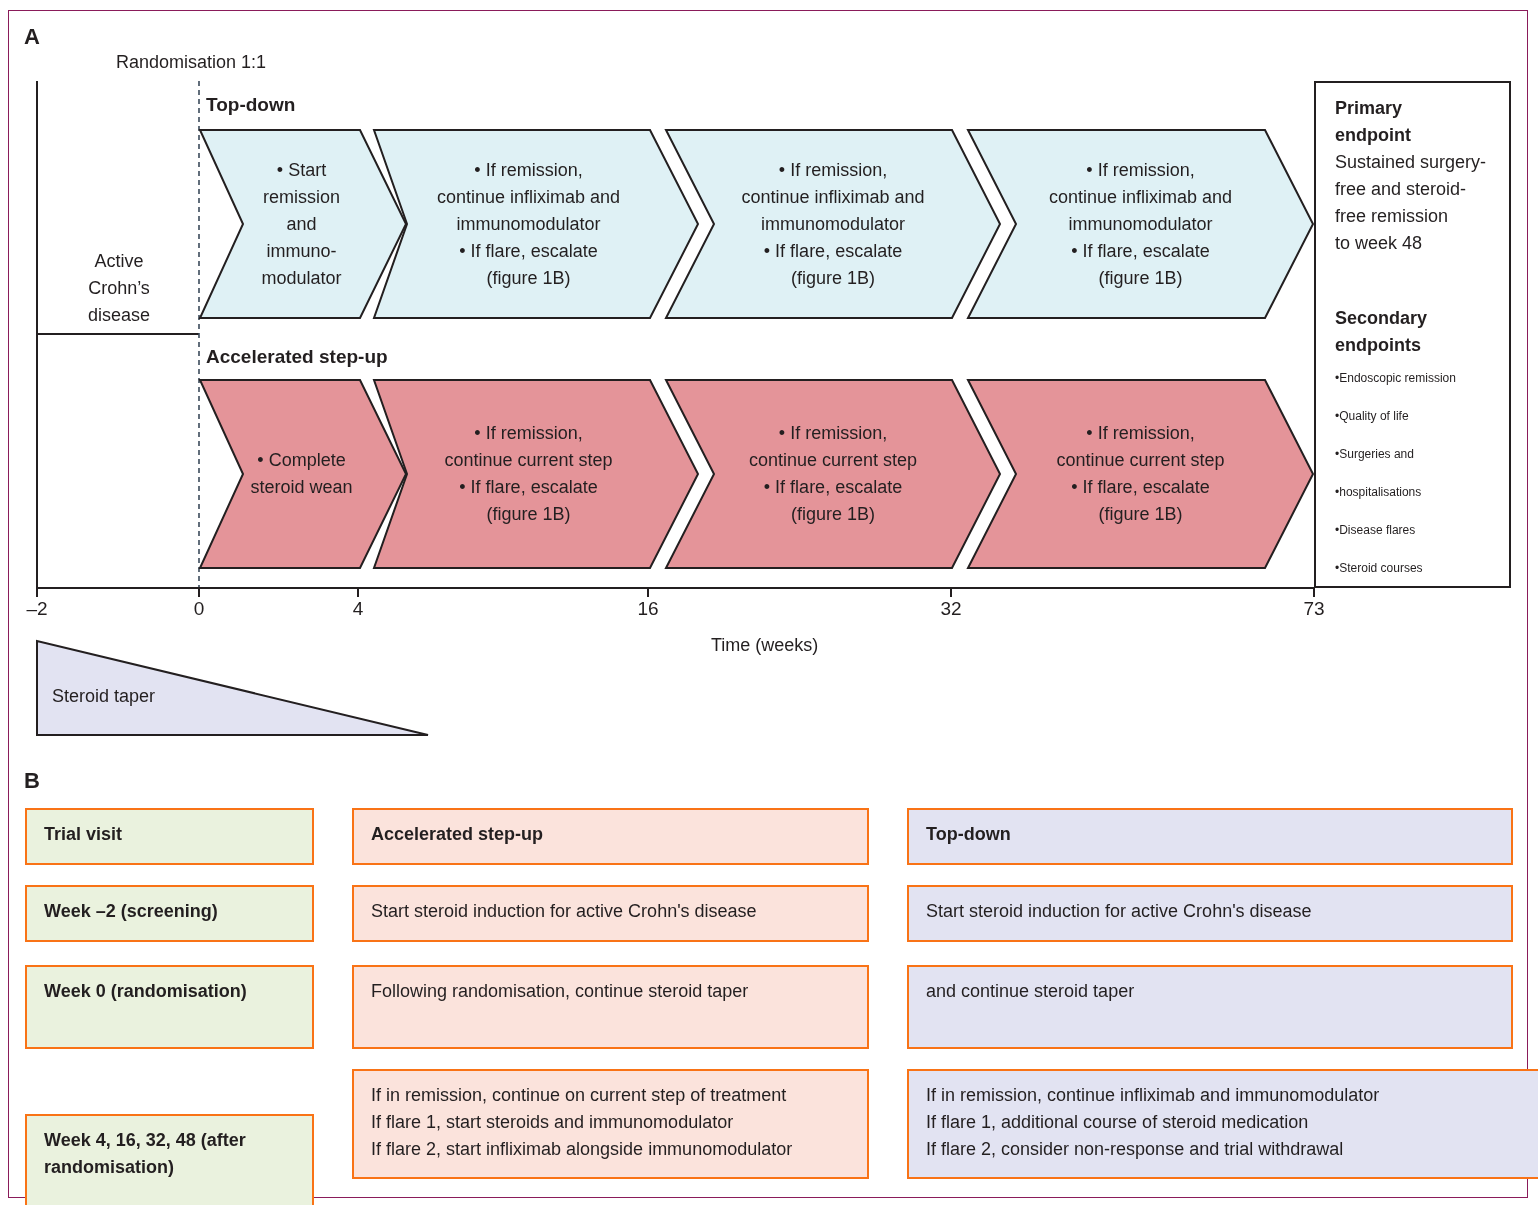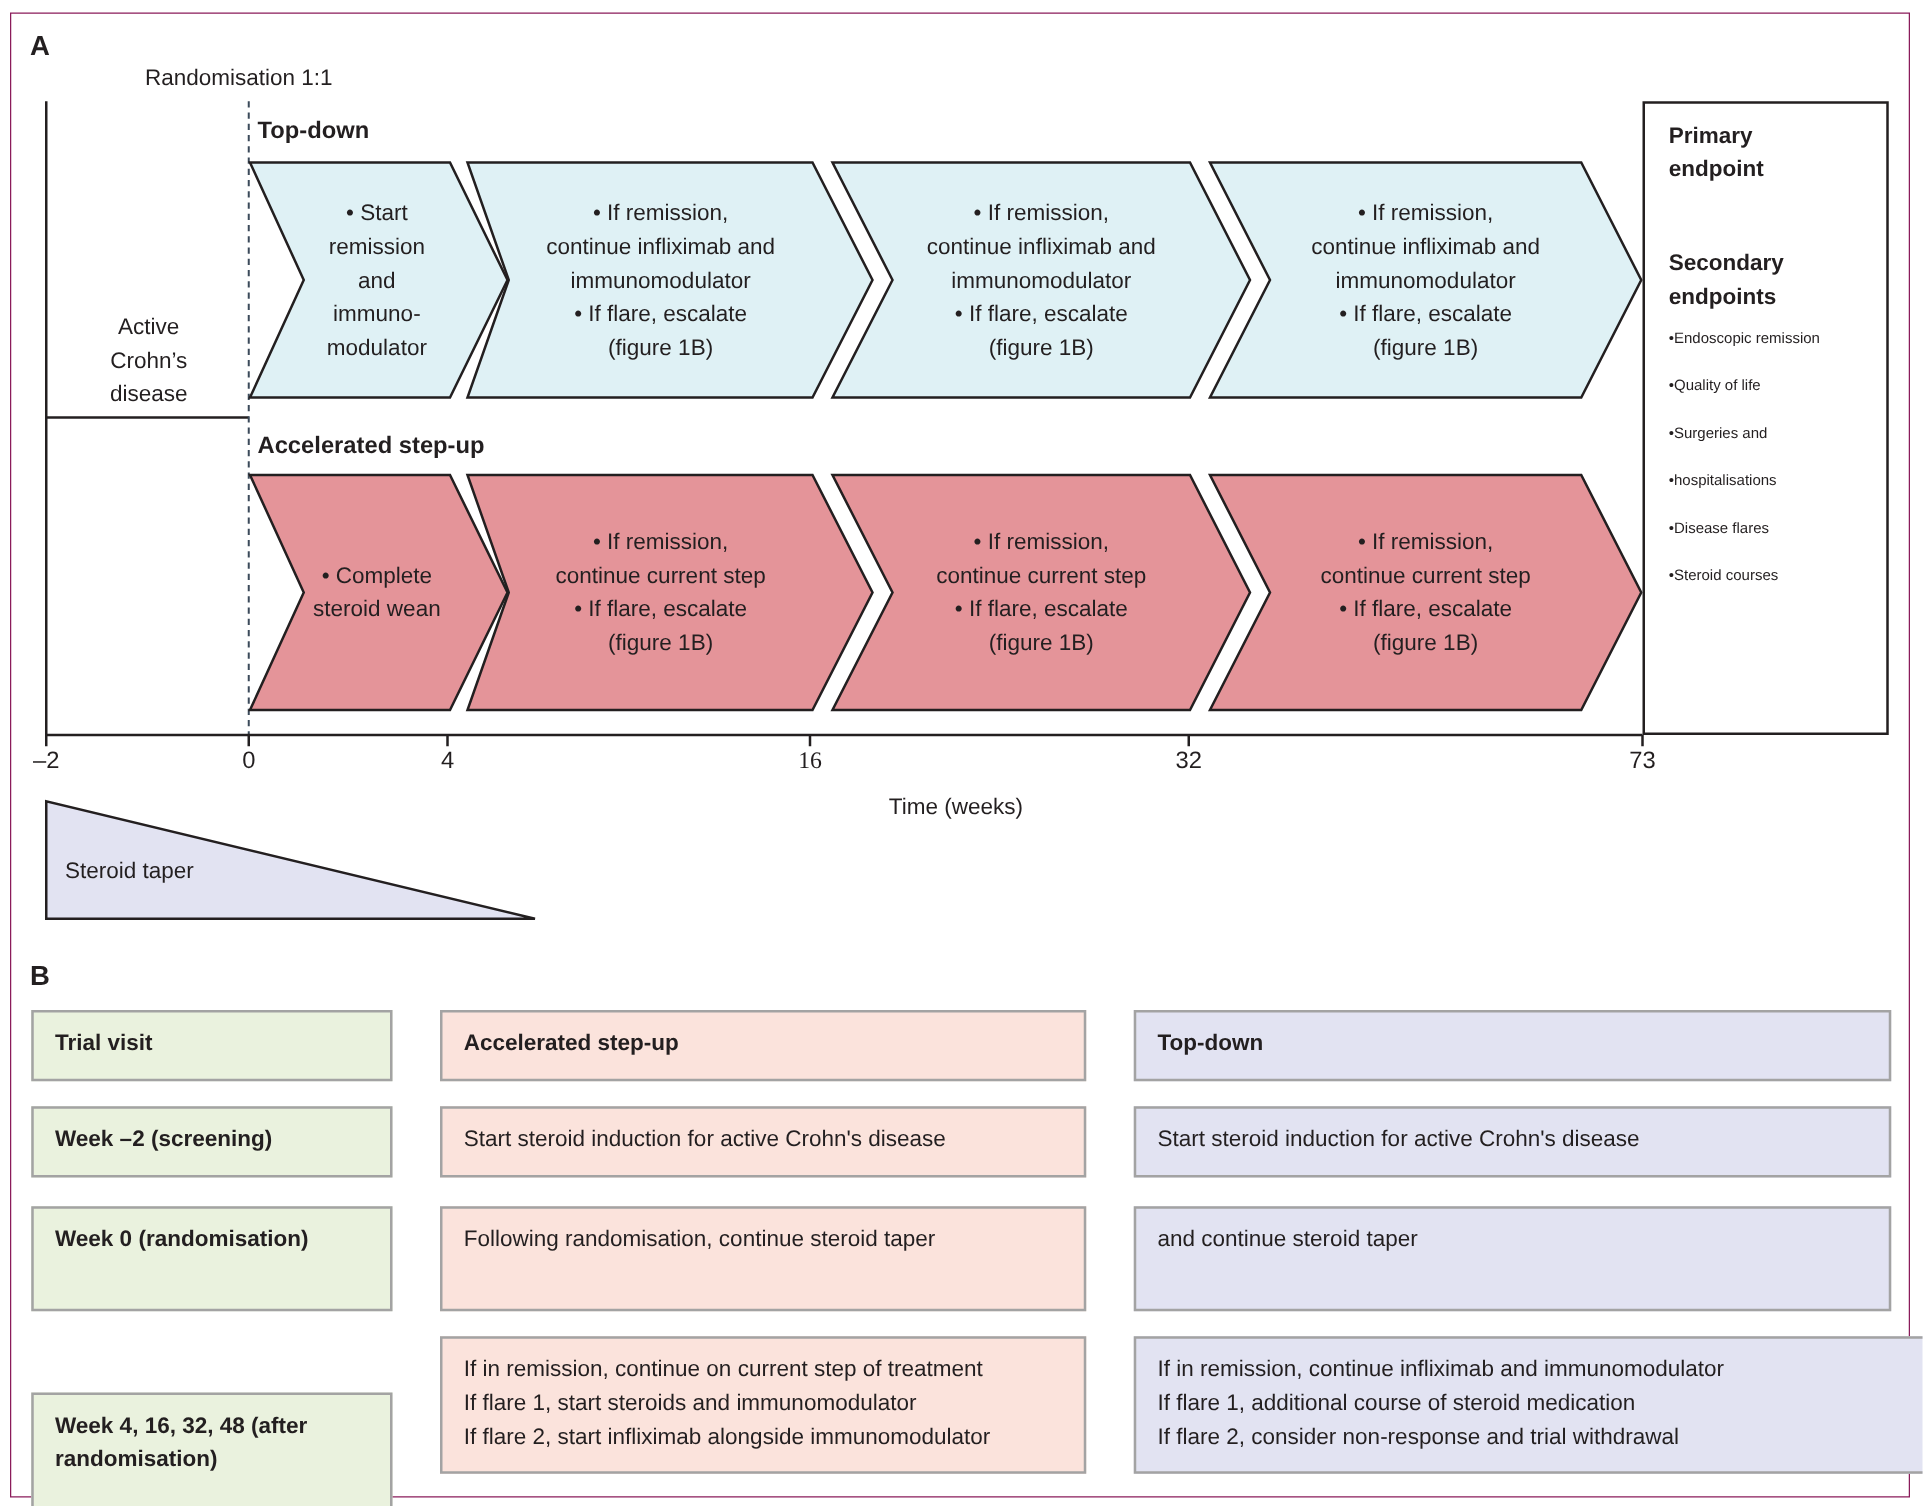--- a/index.html
+++ b/index.html
@@ -14,21 +14,21 @@
   .center { text-align: center; }
   .chev-text { position: absolute; text-align: center; font-size: 18px; line-height: 27px; display: flex; flex-direction: column; justify-content: center; align-items: center; }
   .tick-label { position: absolute; font-size: 19px; transform: translateX(-50%); }
   .endpoint-box { position: absolute; left: 1314px; top: 81px; width: 197px; height: 507px;
                   border: 2px solid #231f20; box-sizing: border-box; padding: 12px 0 0 19px; }
   .endpoint-box .h { font-weight: bold; font-size: 18px; line-height: 27px; }
   .endpoint-box .p { font-size: 18px; line-height: 27px; }
   .endpoint-box ul { list-style: none; padding: 0; margin: 0; }
   .endpoint-box li { font-size: 12px; line-height: 38px; padding-left: 13px; text-indent: -13px; }
   .endpoint-box li::before { content: "\2022 "; }
-  .box { position: absolute; border: 2px solid #a3a3a3; box-sizing: border-box;
+  .box { position: absolute; border: 2px solid #f97316; box-sizing: border-box;
          padding: 11px 17px; font-size: 18px; line-height: 27px; }
   .box.green { background: #eaf2de; }
   .box.pink { background: #fbe3dc; }
   .box.blue { background: #e2e3f2; }
   .box.b { font-weight: bold; }
   .line { display: block; }
 </style>
 </head>
 <body>
 
@@ -126,32 +126,38 @@
       <span class="line">• If remission,</span>
       <span class="line">continue current step</span>
       <span class="line">• If flare, escalate</span>
       <span class="line">(figure 1B)</span>
     </div>
   </div>
 <div id="tick-labels">
     <div class="tick-label" style="left: 37px; top: 598px;">–2</div>
     <div class="tick-label" style="left: 199px; top: 598px;">0</div>
     <div class="tick-label" style="left: 358px; top: 598px;">4</div>
-    <div class="tick-label" style="left: 648px; top: 598px; font-family: Liberation Serif, serif;">16</div>
+    <div class="tick-label" style="left: 648px; top: 598px;">16</div>
     <div class="tick-label" style="left: 951px; top: 598px;">32</div>
     <div class="tick-label" style="left: 1314px; top: 598px;">73</div>
   </div>
 
 <div class="txt" style="left:711px; top:632px;">Time (weeks)</div>
 <div class="txt" style="left:52px; top:683px;">Steroid taper</div>
 
 <div class="endpoint-box">
   <div class="h">
     <span class="line">Primary</span>
     <span class="line">endpoint</span>
+  </div>
+  <div class="p">
+    <span class="line">Sustained surgery-</span>
+    <span class="line">free and steroid-</span>
+    <span class="line">free remission</span>
+    <span class="line">to week 48</span>
   </div>
   <div class="h" style="margin-top:48px;">
     <span class="line">Secondary</span>
     <span class="line">endpoints</span>
   </div>
   <ul>
     <li style="width:120px;">Endoscopic remission</li>
     <li>Quality of life</li>
     <li>Surgeries and</li>
     <li>hospitalisations</li>

